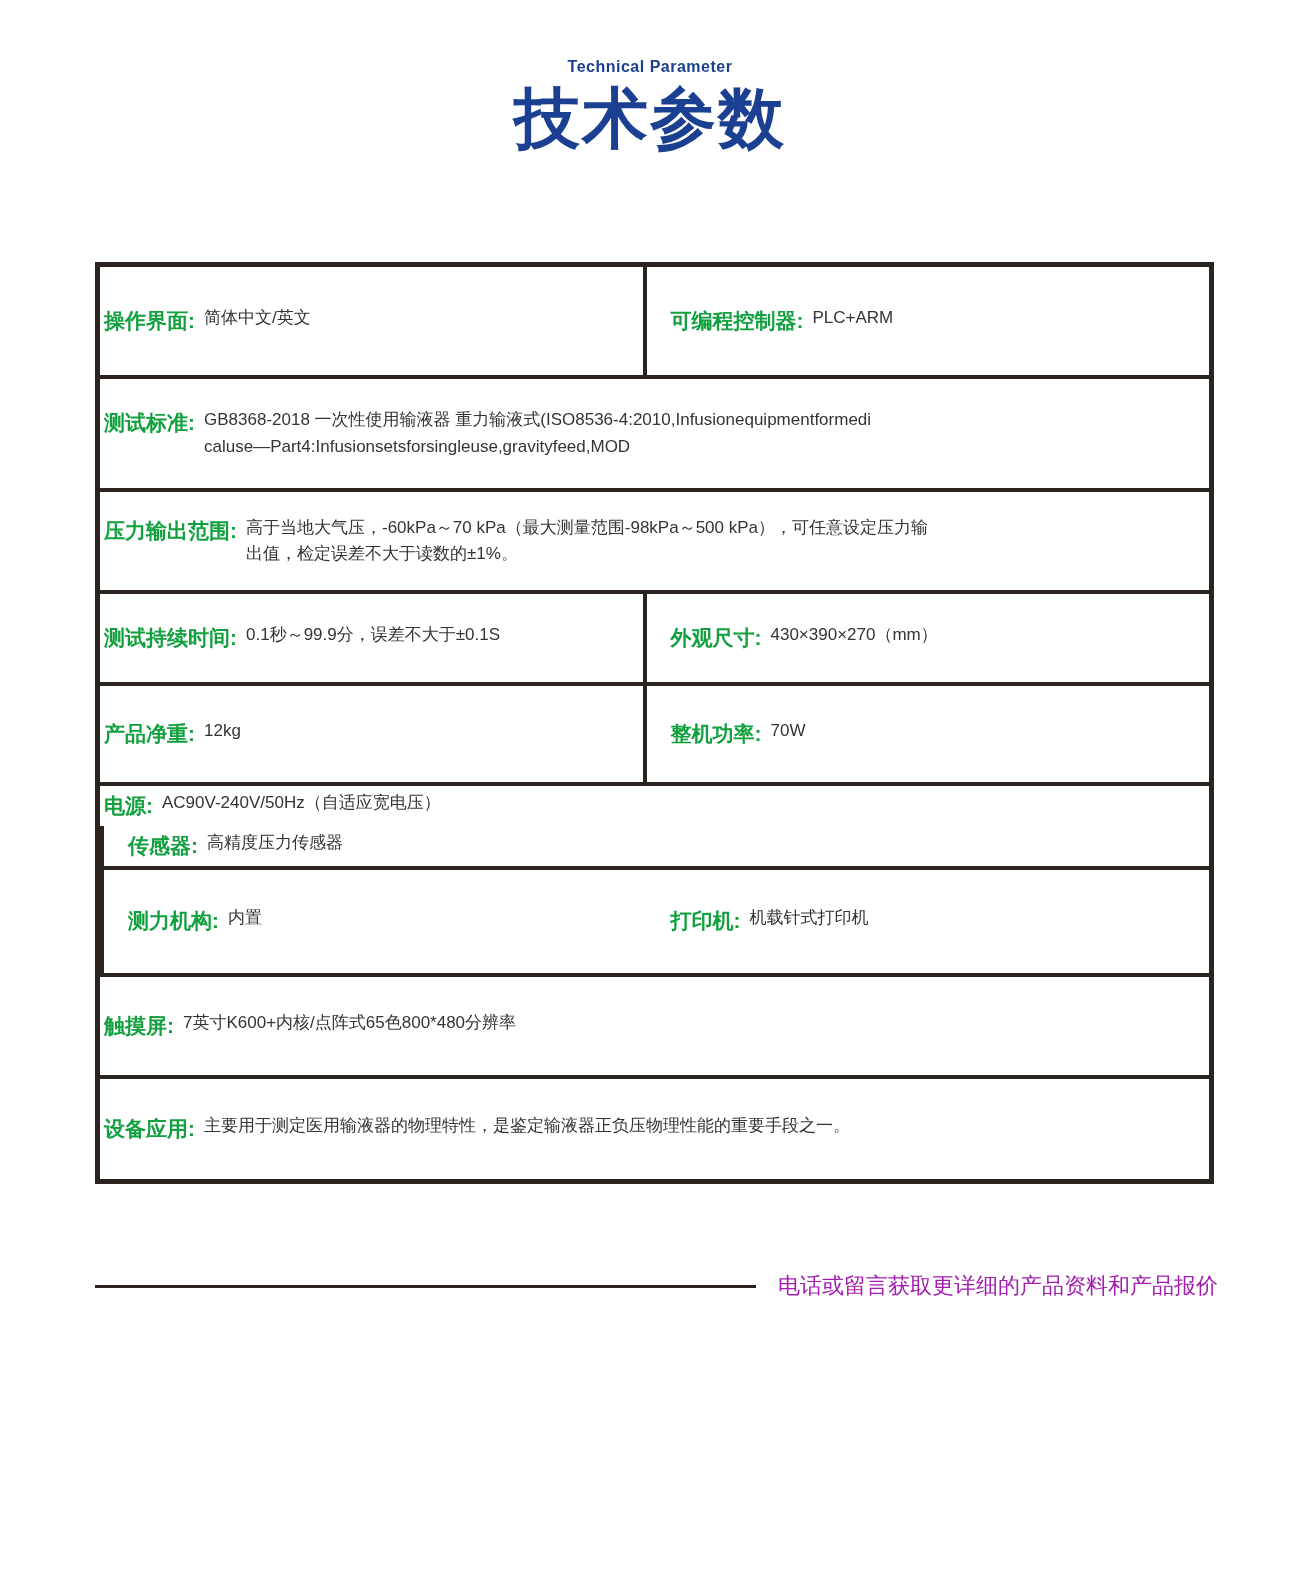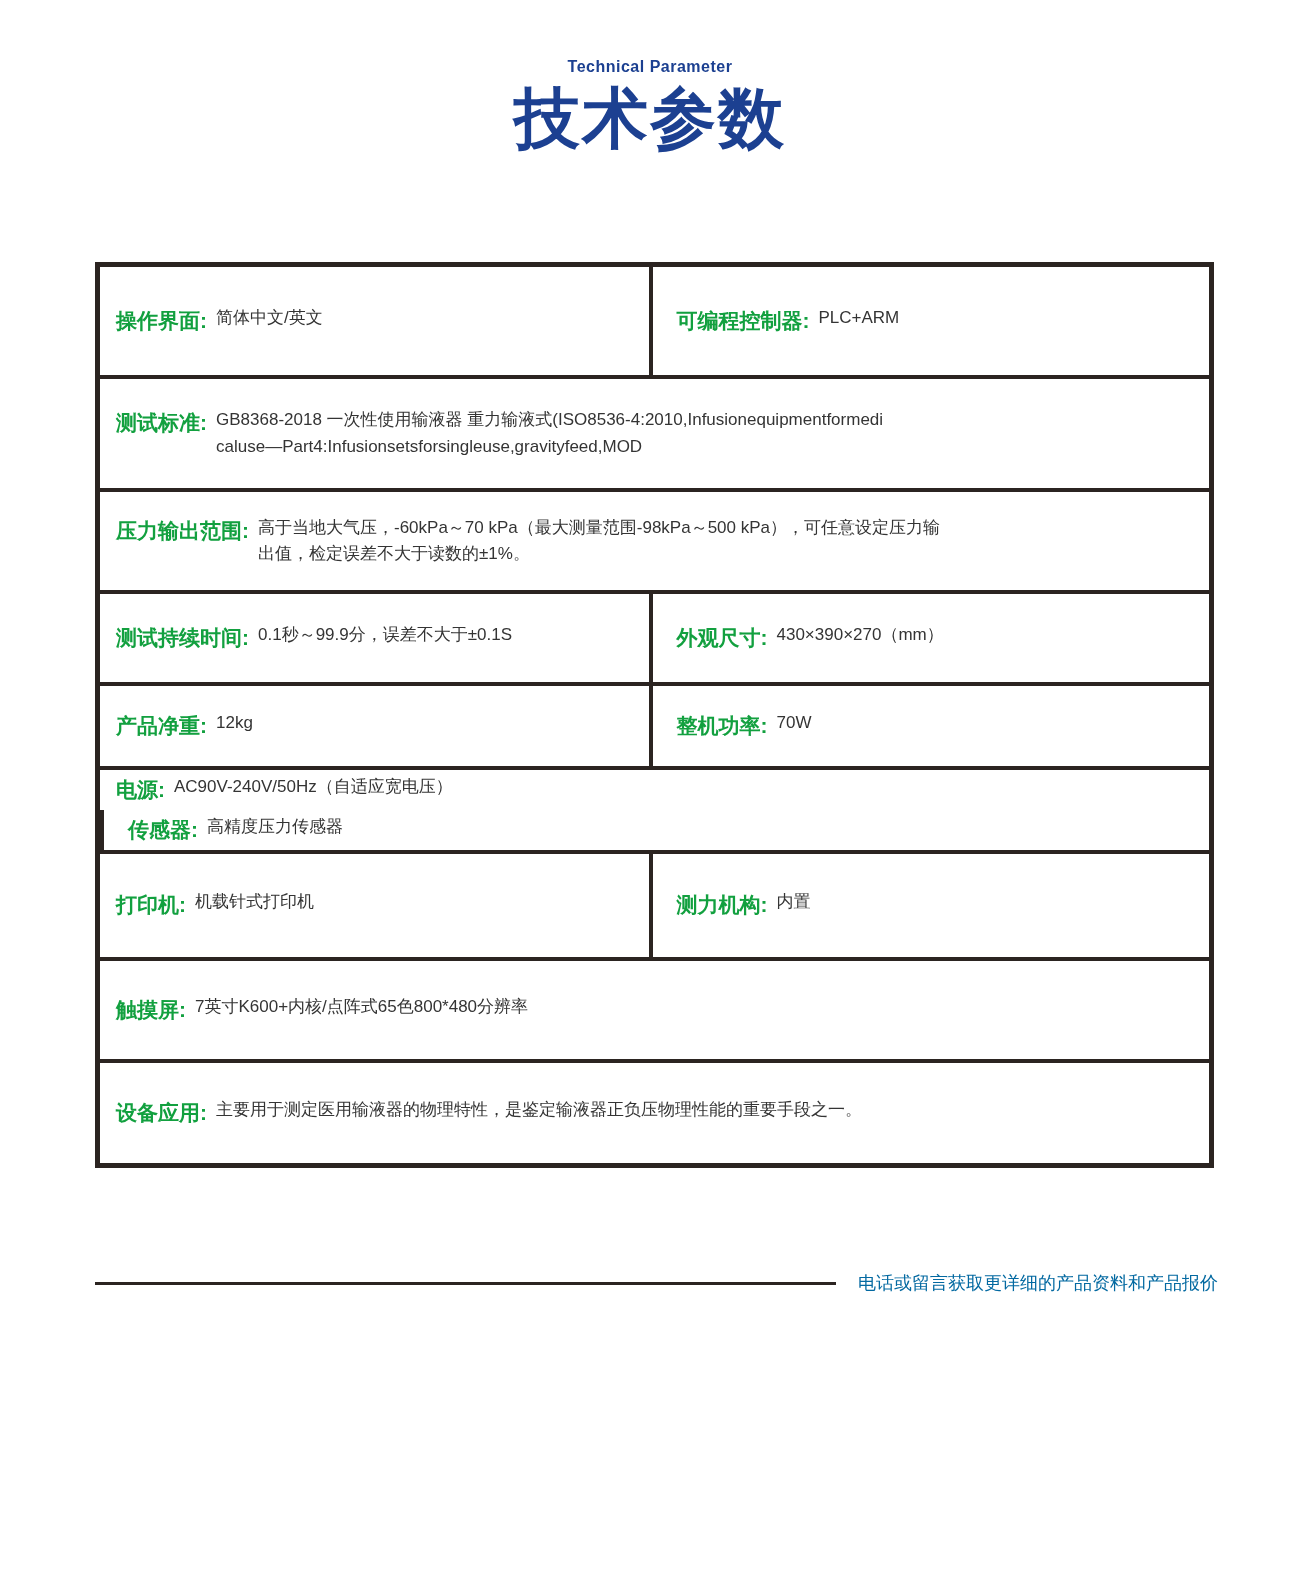--- a/index.html
+++ b/index.html
@@ -46,30 +46,30 @@
   }
   .t-row{
     display:flex;
     width:100%;
   }
   .t-row + .t-row{border-top:4px solid var(--border);}
   .t-row:nth-child(1){height:108px;}
   .t-row:nth-child(2){height:113px;}
   .t-row:nth-child(3){height:102px;}
   .t-row:nth-child(4){height:92px;}
-  .t-row:nth-child(5){height:84px;}
+  .t-row:nth-child(5){height:100px;}
   .t-row:nth-child(6){height:84px;flex-direction:column;}
   .t-row:nth-child(7){height:107px;}
   .t-row:nth-child(8){height:102px;}
   .t-row:nth-child(9){height:104px;}
   .cell{
     display:flex;
     align-items:center;
     flex:1 1 0;
-    padding-left:16px;
+    padding-left:4px;
     padding-right:14px;
     overflow:hidden;
   }
   .cell.second{
     border-left:4px solid var(--border);
     padding-left:24px;
   }
   .pair{
     display:flex;
     align-items:flex-start;
@@ -97,22 +97,22 @@
     align-items:center;
   }
   .footer-line{
     flex:1 1 auto;
     height:3px;
     background:var(--border);
     margin-right:22px;
   }
   .footer-note{
     flex:0 0 auto;
-    font-size:18px;
-    color:#0369a1;
+    font-size:22px;
+    color:#a21caf;
     line-height:1.3;
   }
 </style>
 </head>
 <body>
 
 <div class="header">
   <div class="title-en">Technical Parameter</div>
   <div class="title-zh">技术参数</div>
 </div>
@@ -193,30 +193,30 @@
     </div>
     <div class="cell second">
       <div class="pair">
         <span class="label">传感器:</span>
         <span class="value">高精度压力传感器</span>
       </div>
     </div>
   </div>
 
   <div class="t-row">
+    <div class="cell second">
+      <div class="pair">
+        <span class="label">测力机构:</span>
+        <span class="value">内置</span>
+      </div>
+    </div>
     <div class="cell">
       <div class="pair">
         <span class="label">打印机:</span>
         <span class="value">机载针式打印机</span>
-      </div>
-    </div>
-    <div class="cell second">
-      <div class="pair">
-        <span class="label">测力机构:</span>
-        <span class="value">内置</span>
       </div>
     </div>
   </div>
 
   <div class="t-row">
     <div class="cell">
       <div class="pair">
         <span class="label">触摸屏:</span>
         <span class="value">7英寸K600+内核/点阵式65色800*480分辨率</span>
       </div>

